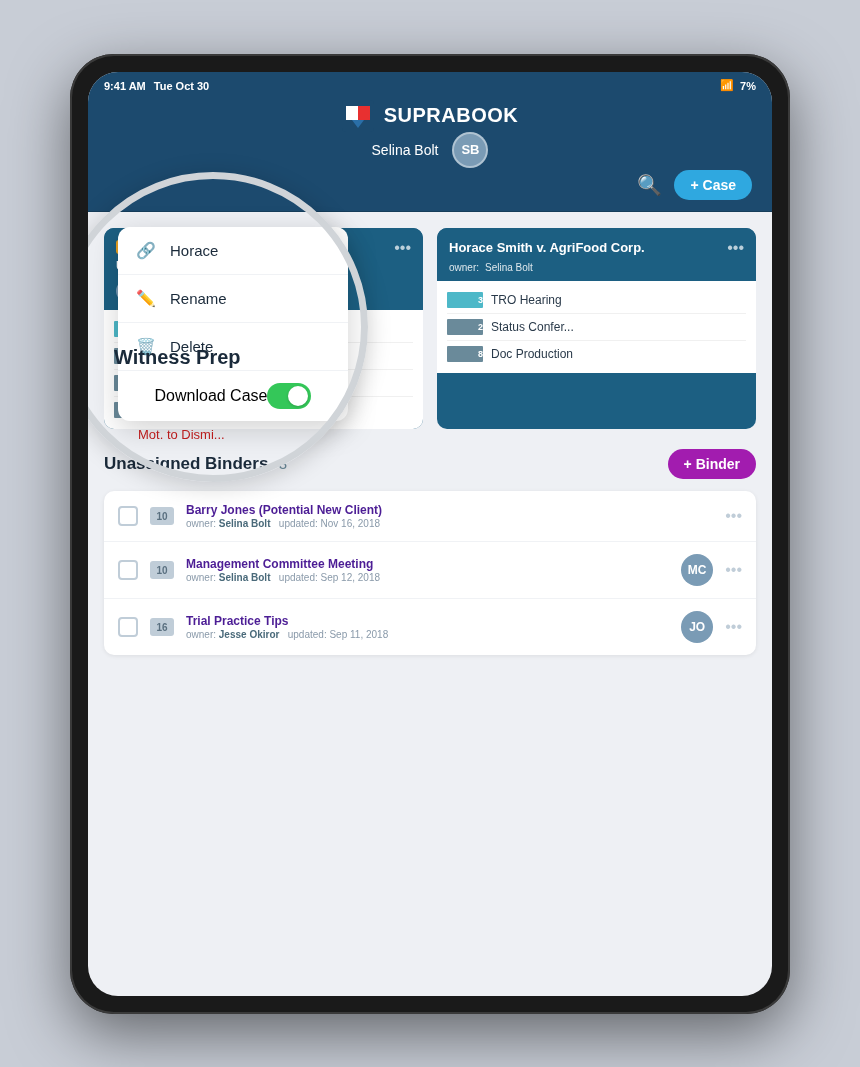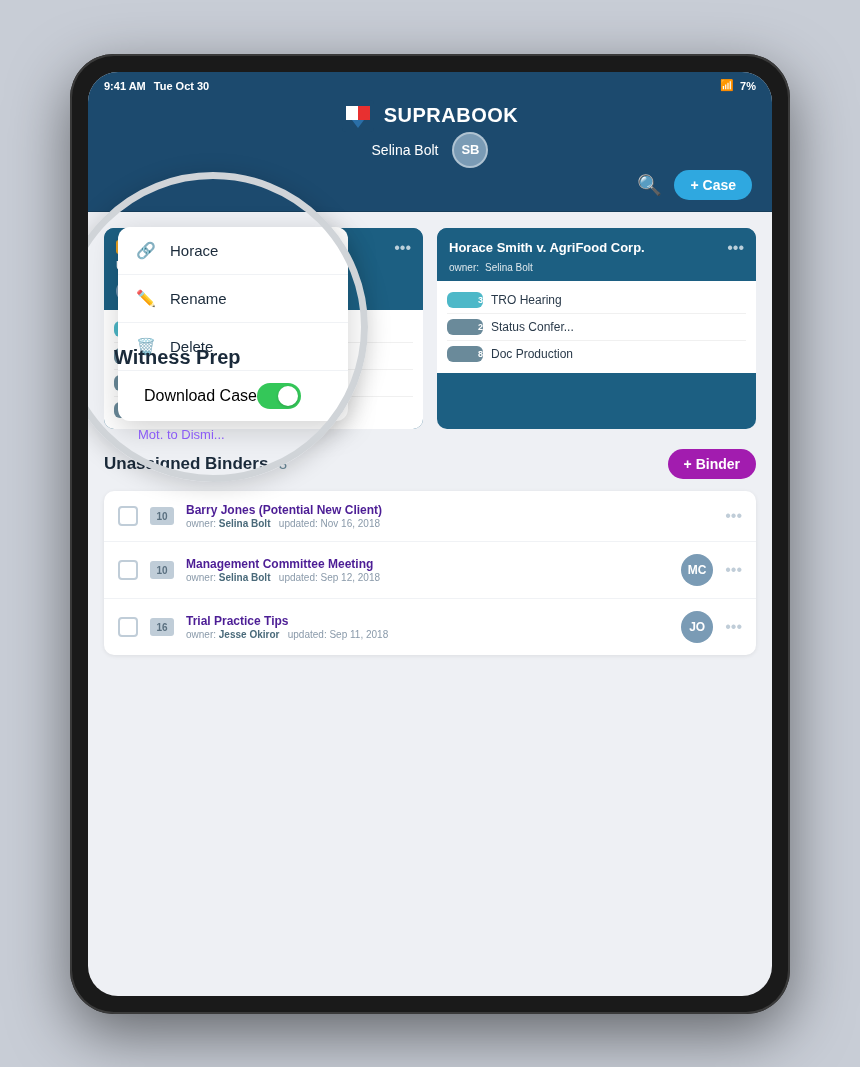--- a/index.html
+++ b/index.html
@@ -214,21 +214,21 @@
       gap: 8px;
     }
     .binder-item:last-child { border-bottom: none; }
     .binder-count {
       background: #c0cdd8;
       color: #5a7080;
       font-size: 9px;
       font-weight: 700;
       width: 22px;
       height: 16px;
-      border-radius: 6px;
+      border-radius: 1px;
       display: flex;
       align-items: center;
       justify-content: center;
       padding-left: 36px;
     }
     .binder-count.teal { background: #4db8c8; color: white; }
     .binder-count.dark { background: #6a8a9a; color: white; }
     .binder-name {
       color: #2a3a4a;
       font-size: 12px;
@@ -359,22 +359,22 @@
     .context-menu-item:last-child { border-bottom: none; }
     .context-icon {
       color: #6a8a9a;
       font-size: 16px;
       width: 20px;
       text-align: center;
     }
     .toggle-row {
       display: flex;
       align-items: center;
-      justify-content: flex-start;
-      padding: 12px 26px;
+      justify-content: center;
+      padding: 12px 16px;
     }
     .toggle-switch {
       width: 44px;
       height: 26px;
       background: #34c759;
       border-radius: 13px;
       position: relative;
       cursor: pointer;
     }
     .toggle-knob {
@@ -565,16 +565,16 @@
         </div>
       </div>
     </div>
 
     <div style="position:absolute; top: 270px; left: 16px; z-index: 250; font-size: 20px; font-weight: 700; color: #1a2a3a; background: rgba(255,255,255,0.0); padding: 4px 10px; border-radius: 8px; pointer-events:none;">
       <span>Witness Prep</span>
     </div>
 
     <div style="position:absolute; top: 100px; left: -30px; width: 310px; height: 310px; border-radius: 50%; border: 7px solid #d0d4d8; z-index: 180; pointer-events:none; box-shadow: 0 4px 24px rgba(0,0,0,0.18);"></div>
 
-    <div style="position:absolute; top: 355px; left: 50px; z-index: 260; font-size: 13px; color: #8b5cf6; pointer-events:none;">Mot. to Dismi...</div>
+    <div style="position:absolute; top: 355px; left: 50px; z-index: 260; font-size: 13px; color: #b91c1c; pointer-events:none;">Mot. to Dismi...</div>
 
   </div>
 </div>
 
 </body></html>

